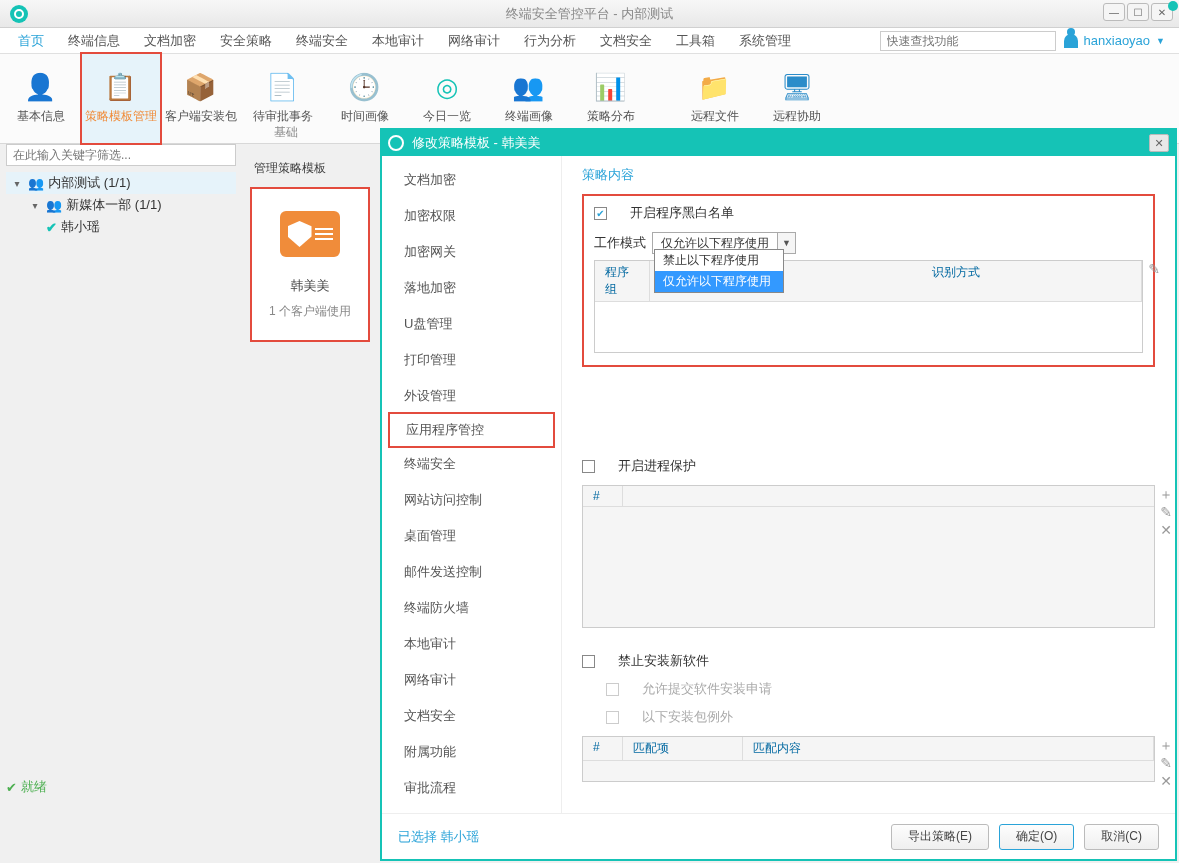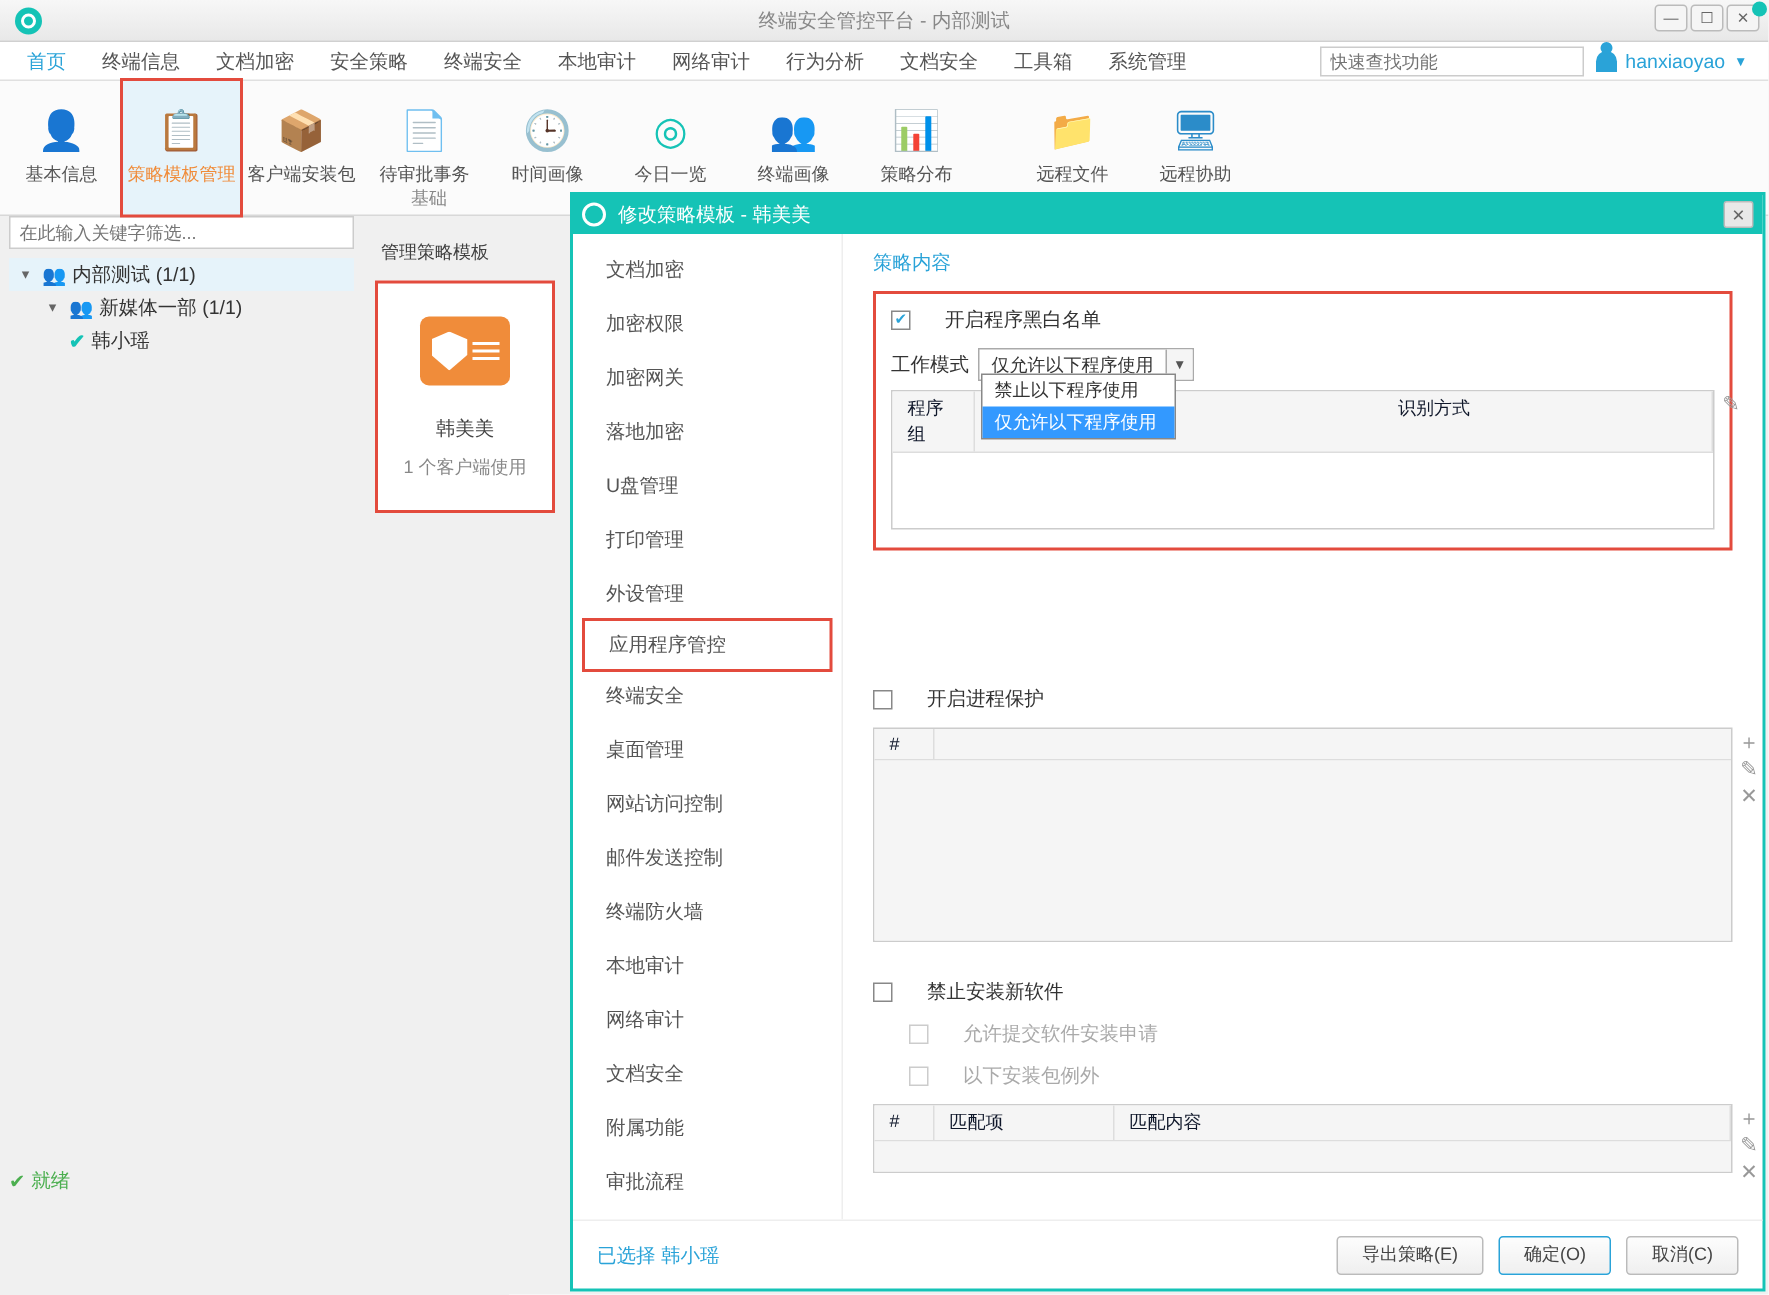--- a/index.html
+++ b/index.html
@@ -74,21 +74,21 @@
 .chk.checked:before{content:"✔";}
 .work-mode{display:flex;align-items:center;gap:6px;margin-bottom:6px;}
 .select-box{display:flex;align-items:center;border:1px solid #aaa;height:22px;background:#fff;}
 .select-box .sel-text{padding:0 8px;font-size:12px;min-width:112px;}
 .select-box .sel-arrow{width:18px;height:20px;border-left:1px solid #aaa;display:flex;align-items:center;justify-content:center;font-size:9px;color:#555;background:#f5f5f5;cursor:pointer;}
 .dropdown-list{position:absolute;left:70px;top:53px;border:1px solid #888;background:#fff;z-index:10;width:130px;}
 .dropdown-list div{padding:2px 8px;font-size:12px;cursor:pointer;}
 .dropdown-list div.sel{background:#3399ff;color:#fff;}
 .tbl{border:1px solid #ccc;margin-top:4px;position:relative;}
 .tbl-head{display:flex;background:#f5f5f5;border-bottom:1px solid #ddd;}
-.tbl-head div{padding:3px 10px;border-right:1px solid #ddd;font-size:12px;color:#0f172a;}
+.tbl-head div{padding:3px 10px;border-right:1px solid #ddd;font-size:12px;color:#0369a1;}
 .tbl-body{height:50px;}
 .tbl-actions{position:absolute;right:-20px;top:0;display:flex;flex-direction:column;gap:2px;}
 .tbl-action-icon{width:16px;height:16px;color:#999;font-size:14px;cursor:pointer;text-align:center;}
 .section{margin-bottom:24px;}
 .indent-chk{margin-left:24px;margin-top:8px;color:#aaa;}
 .indent-chk .chk{border-color:#ccc;}
 .dlg-footer{height:46px;border-top:1px solid #eee;display:flex;align-items:center;padding:0 16px;gap:10px;}
 .dlg-footer .selected{color:#2aa3d8;font-size:13px;}
 .dlg-footer .spacer{flex:1;}
 .dlg-btn{height:26px;padding:0 16px;border:1px solid #bbb;background:linear-gradient(#fdfdfd,#efefef);border-radius:3px;font-size:12px;color:#444;cursor:pointer;display:flex;align-items:center;}
@@ -243,22 +243,22 @@
     <div class="dlg-nav" id="dlg-nav">
         <div class="dlg-nav-item">文档加密</div>
         <div class="dlg-nav-item">加密权限</div>
         <div class="dlg-nav-item">加密网关</div>
         <div class="dlg-nav-item">落地加密</div>
         <div class="dlg-nav-item">U盘管理</div>
         <div class="dlg-nav-item">打印管理</div>
         <div class="dlg-nav-item">外设管理</div>
         <div class="dlg-nav-item active">应用程序管控</div>
         <div class="dlg-nav-item">终端安全</div>
+        <div class="dlg-nav-item">网站访问控制</div>
         <div class="dlg-nav-item">桌面管理</div>
-        <div class="dlg-nav-item">网站访问控制</div>
         <div class="dlg-nav-item">邮件发送控制</div>
         <div class="dlg-nav-item">终端防火墙</div>
         <div class="dlg-nav-item">本地审计</div>
         <div class="dlg-nav-item">网络审计</div>
         <div class="dlg-nav-item">文档安全</div>
         <div class="dlg-nav-item">附属功能</div>
         <div class="dlg-nav-item">审批流程</div>
       </div>
     <div class="dlg-content">
       <div class="dlg-h">策略内容</div>

